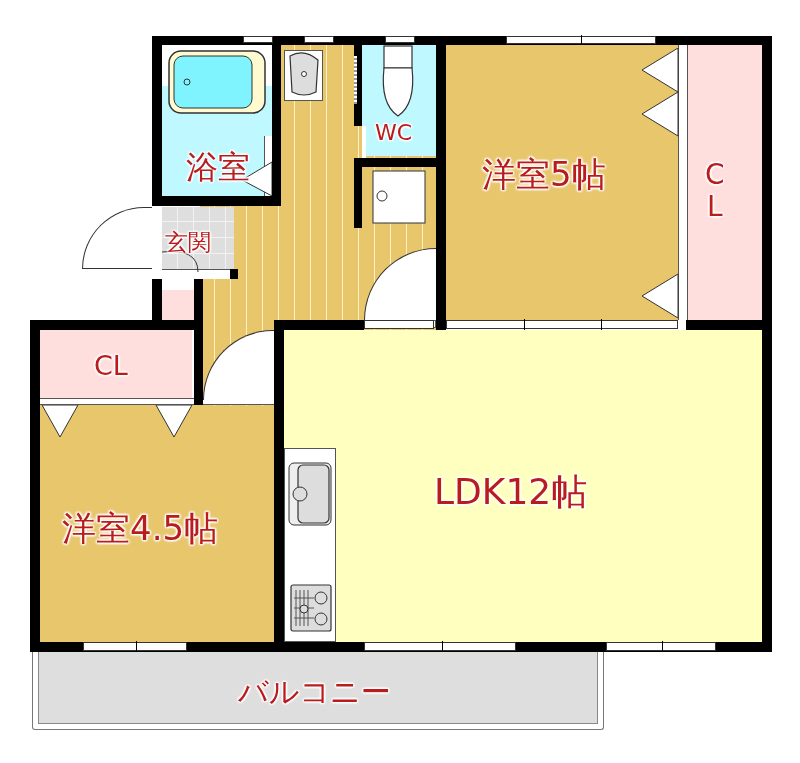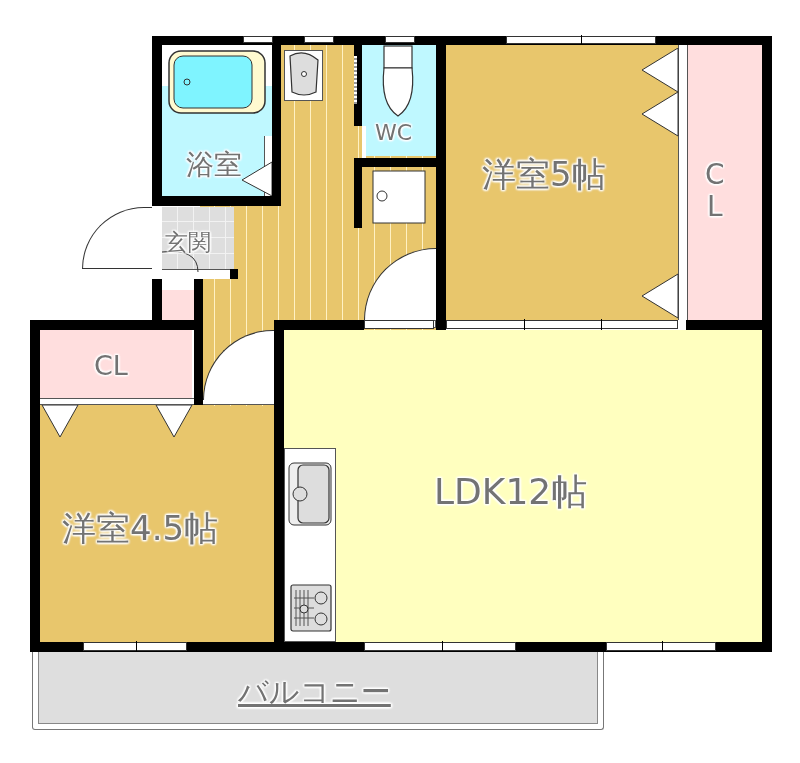--- a/index.html
+++ b/index.html
@@ -15,21 +15,21 @@
     background-color:#e8c66c;
     background-image:repeating-linear-gradient(90deg, transparent 0, transparent 14px, #fff1c4 14px, #fff1c4 15.5px, transparent 15.5px, transparent 16px);
   }
   .tile {
     background-color:#dedede;
     background-image:
       repeating-linear-gradient(90deg, transparent 0, transparent 15px, #f2f2f2 15px, #f2f2f2 16px),
       repeating-linear-gradient(0deg, transparent 0, transparent 15px, #f2f2f2 15px, #f2f2f2 16px);
   }
   .label {
-    position:absolute; color:#737373; white-space:nowrap;
+    position:absolute; color:#b91c1c; white-space:nowrap;
     font-family:"DejaVu Sans", sans-serif;
     text-shadow: 0 0 3px #fff, 0 0 3px #fff, 1px 1px 2px #fff, -1px -1px 2px #fff, 1px -1px 2px #fff, -1px 1px 2px #fff;
   }
   .window { position:absolute; background:#fff; border:1px solid #333; box-sizing:border-box; }
   .window .mull { position:absolute; top:-2px; bottom:-2px; width:1px; background:#000; }
   .door-arc { position:absolute; background:#fff; border:1px solid #333; box-sizing:border-box; }
 </style>
 </head>
 <body>
 
@@ -175,22 +175,22 @@
       <line x1="18" y1="6" x2="18" y2="42"></line>
     <line x1="4" y1="14" x2="24" y2="14"></line>
       <line x1="4" y1="24" x2="24" y2="24"></line>
       <line x1="4" y1="34" x2="24" y2="34"></line>
   </g>
   <circle cx="31" cy="14" r="6" fill="#ddd" stroke="#333" stroke-width="1"></circle>
   <circle cx="31" cy="35" r="6" fill="#ddd" stroke="#333" stroke-width="1"></circle>
   <circle cx="14" cy="25" r="4" fill="#ddd" stroke="#333" stroke-width="1"></circle>
 </svg>
 
-<div class="label" style="left:186px;top:146px;font-size:28px;">浴室</div>
+<div class="label" style="left:186px;top:146px;font-size:32px;">浴室</div>
 <div class="label" style="left:375px;top:120px;font-size:22px;">WC</div>
 <div class="label" style="left:165px;top:227px;font-size:23px;">玄関</div>
 <div class="label" style="left:482px;top:152px;font-size:34px;">洋室5帖</div>
 <div class="label" style="left:705px;top:158px;font-size:28px;">C</div>
 <div class="label" style="left:707px;top:190px;font-size:28px;">L</div>
 <div class="label" style="left:94px;top:350px;font-size:27px;text-align:right;">CL</div>
 <div class="label" style="left:62px;top:506px;font-size:34px;">洋室4.5帖</div>
 <div class="label" style="left:434px;top:468px;font-size:36px;">LDK12帖</div>
-<div class="label" style="left:238px;top:672px;font-size:30px;text-decoration:underline;">バルコニー</div>
+<div class="label" style="left:238px;top:672px;font-size:30px;">バルコニー</div>
 
 </body></html>

